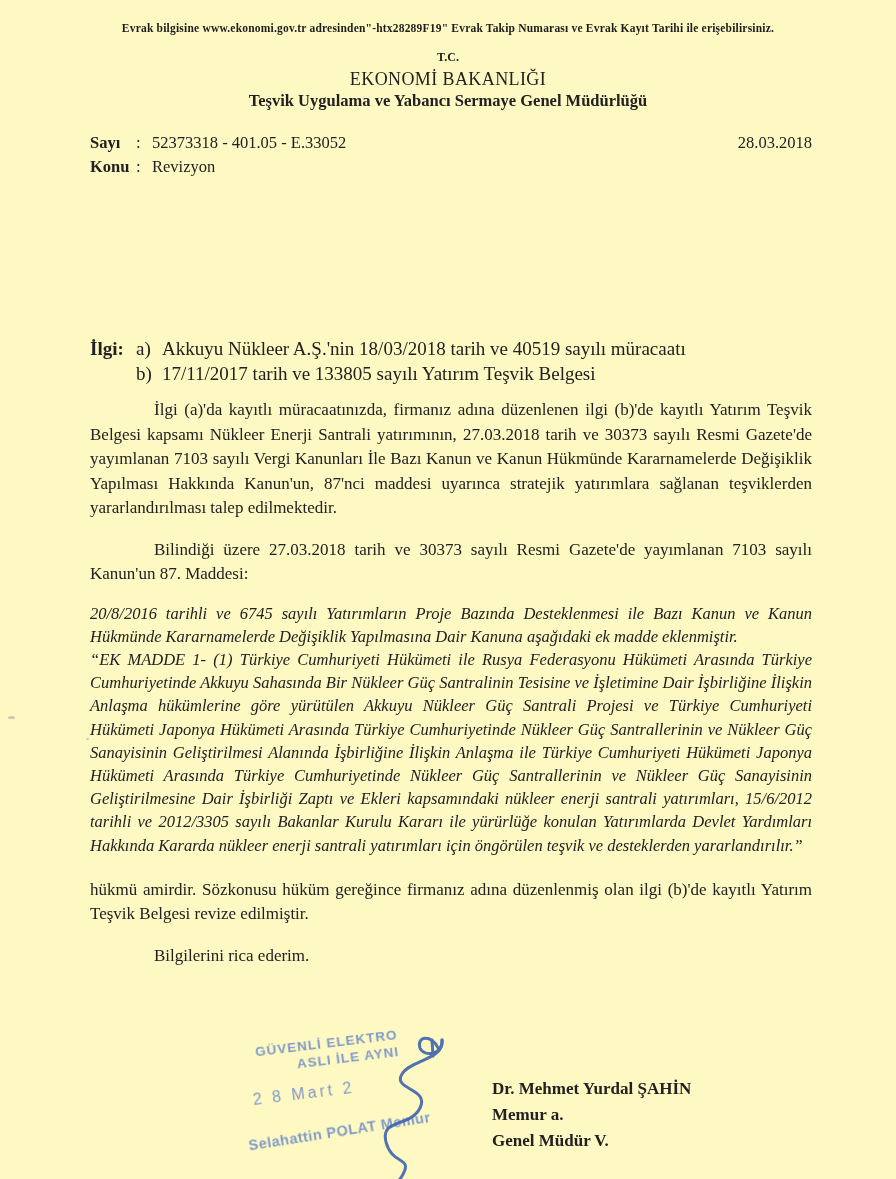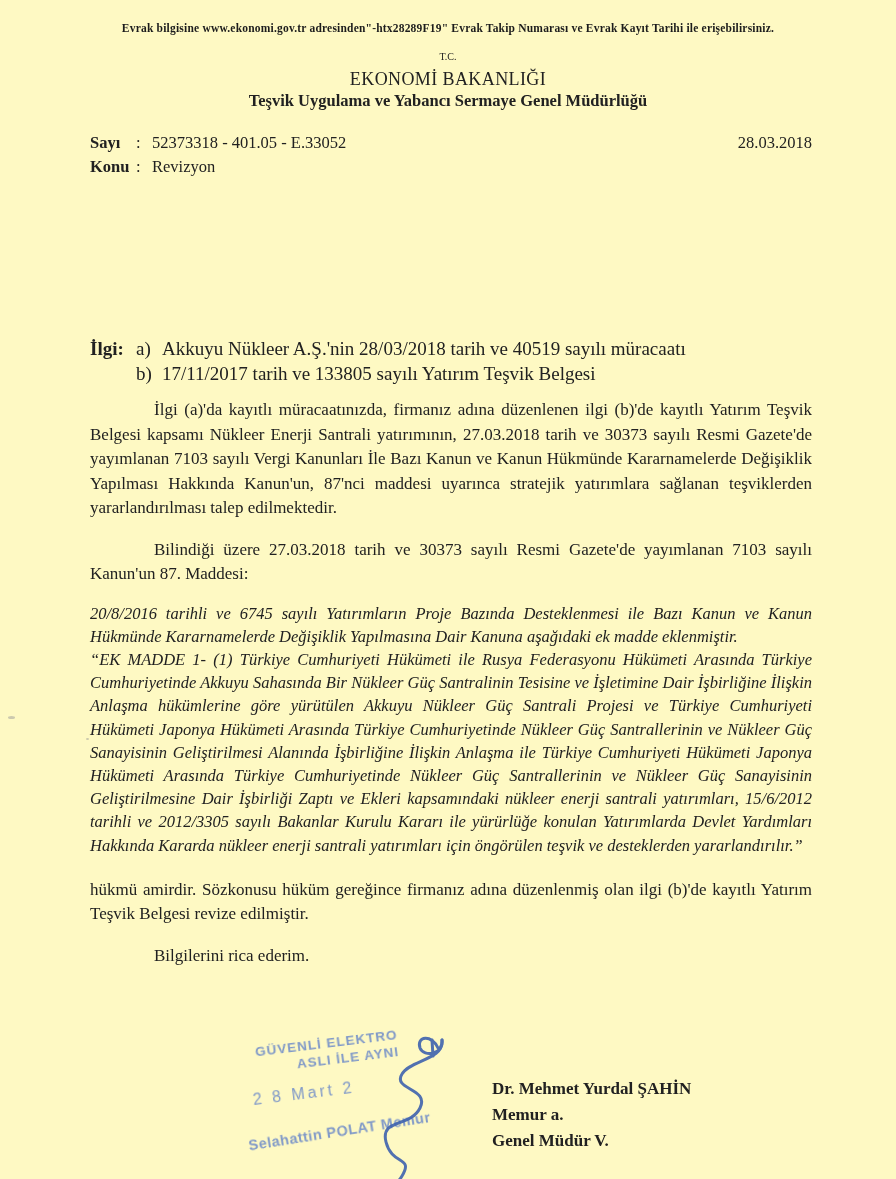--- a/index.html
+++ b/index.html
@@ -15,21 +15,21 @@
   
   .notice{
     position:absolute;top:22px;left:0;right:0;
     text-align:center;
     font-size:11.5px;font-weight:bold;
     letter-spacing:.2px;
     color:#1c1c1c;
   }
   
   .letterhead{position:absolute;top:46px;left:0;right:0;text-align:center;line-height:22px;}
-  .letterhead .tc{font-size:10px;font-weight:normal;}
+  .letterhead .tc{font-size:12px;font-weight:bold;}
   .letterhead .ministry{font-size:18px;font-weight:normal;letter-spacing:.4px;}
   .letterhead .directorate{font-size:16.5px;font-weight:bold;}
   
   .meta{position:absolute;top:131px;left:90px;width:722px;font-size:16.5px;line-height:24px;}
   .meta-row{display:flex;}
   .meta-label{font-weight:bold;width:46px;flex:0 0 auto;}
   .meta-colon{width:16px;flex:0 0 auto;}
   .meta-date{margin-left:auto;}
   
   .recipient{position:absolute;top:243px;left:0;right:0;text-align:center;font-size:17px;line-height:24px;}
@@ -101,21 +101,21 @@
       <span>Revizyon</span>
     </div>
   </div>
 
 
   <div class="references">
     <div class="ref-label">İlgi:</div>
     <div class="ref-items">
       <div class="ref-item">
         <span class="ref-marker">a)</span>
-        <span>Akkuyu Nükleer A.Ş.'nin 28/03/2018 tarih ve 40519 sayılı müracaatı</span>
+        <span>Akkuyu Nükleer A.Ş.'nin 18/03/2018 tarih ve 40519 sayılı müracaatı</span>
       </div>
       <div class="ref-item">
         <span class="ref-marker">b)</span>
         <span>17/11/2017 tarih ve 133805 sayılı Yatırım Teşvik Belgesi</span>
       </div>
     </div>
   </div>
 
   <div class="bodytext">
     <p class="para-indent p1">İlgi (a)'da kayıtlı müracaatınızda, firmanız adına düzenlenen ilgi (b)'de kayıtlı Yatırım Teşvik Belgesi kapsamı Nükleer Enerji Santrali yatırımının, 27.03.2018 tarih ve 30373 sayılı Resmi Gazete'de yayımlanan 7103 sayılı Vergi Kanunları İle Bazı Kanun ve Kanun Hükmünde Kararnamelerde Değişiklik Yapılması Hakkında Kanun'un, 87'nci maddesi uyarınca stratejik yatırımlara sağlanan teşviklerden yararlandırılması talep edilmektedir.</p>

